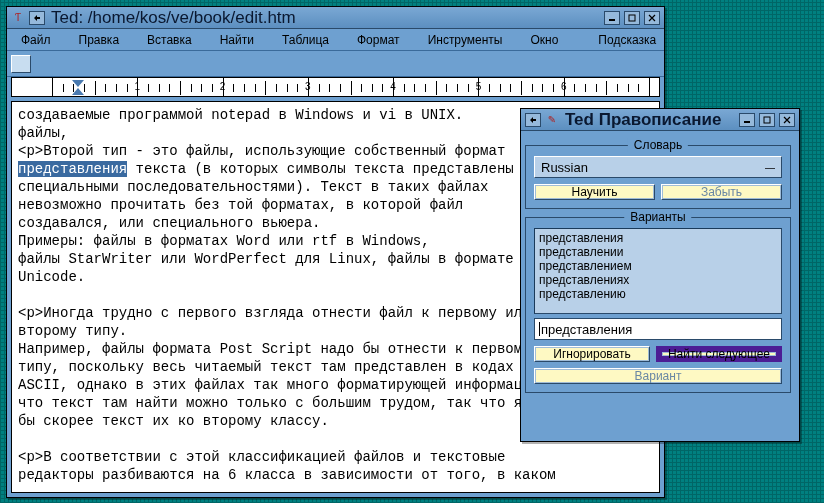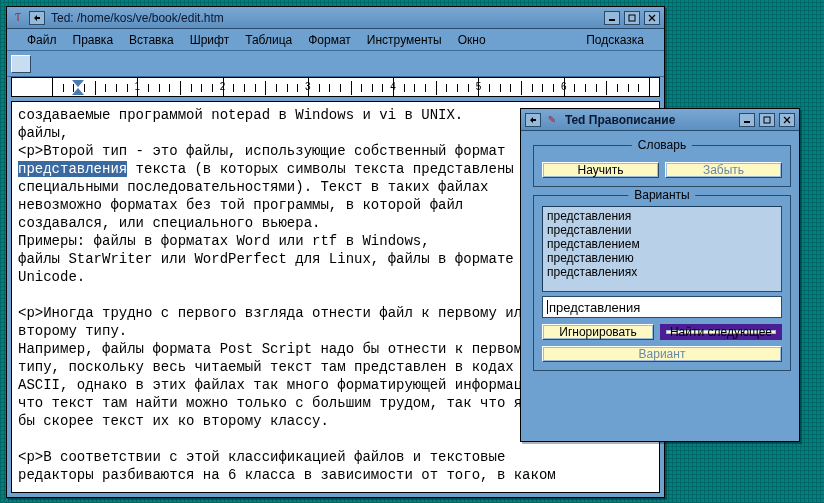--- a/index.html
+++ b/index.html
@@ -23,35 +23,35 @@
   .main-window { left: 6px; top: 6px; width: 659px; height: 492px; }
   .titlebar {
     height: 22px;
     background: linear-gradient(#7aa8d4,#5c8fc0);
     display: flex; align-items: center;
     gap: 4px; padding: 0 4px;
     border-bottom: 1px solid #2a4a6a;
     color: #0a1830;
   }
   .titlebar .tb-left { display:flex; align-items:center; gap:4px; }
-  .titlebar .title { flex: 1; font-size: 12px; padding-left: 2px; }
+  .titlebar .title { flex: 1; font-size: 17px; padding-left: 2px; }
   .tb-btn {
     width: 16px; height: 14px;
     background: #95b9db;
     border: 1px solid #2a4a6a;
     display:flex;align-items:center;justify-content:center;
     font-size: 10px; line-height: 1;
   }
   .tb-btn svg { width: 8px; height: 8px; }
   .app-icon { width:14px;height:14px;display:flex;align-items:center;justify-content:center;font-size:10px;color:#b02020; }
   .menubar {
     height: 22px;
     background: #6ea0d0;
-    display:flex; align-items:center; gap: 0;
-    padding: 0 12px;
+    display:flex; align-items:center; gap: 12px;
+    padding: 0 6px;
     border-bottom: 1px solid #3a6a9a;
     color: #000;
     font-size: 12px;
   }
   .menubar .menu-item { padding: 2px 8px; text-decoration: underline; text-decoration-color: transparent; }
   .menubar .spacer { flex:1; }
   .toolbar-strip {
     height: 26px;
     background: #6ea0d0;
     border-bottom: 1px solid #3a6a9a;
@@ -102,21 +102,21 @@
     color:#000;
     position:relative;
     border:1px solid #000;
   }
   .doc-area .hl {
     background:#3a6aa0;
     color:#fff;
   }
   
   .spell-window { left: 520px; top: 108px; width: 280px; height: 334px; }
-  .spell-body { padding: 6px 8px 10px 12px; }
+  .spell-body { padding: 6px 8px 10px 4px; }
   .group {
     border: 1px solid #2a4a6a;
     margin: 8px 0 6px 0;
     padding: 10px 8px 8px 8px;
     position: relative;
   }
   .group-title {
     position:absolute; top:-8px; left:50%; transform:translateX(-50%);
     background:#6ea0d0; padding:0 6px;
     font-size:12px;
@@ -191,21 +191,21 @@
     <span class="tb-btn">
         <svg viewBox="0 0 8 8">
           <path d="M1 1 L7 7 M7 1 L1 7" stroke="#000" stroke-width="1.2"></path>
         </svg>
       </span>
   </div>
   <div class="menubar">
     <span class="menu-item">Файл</span>
     <span class="menu-item">Правка</span>
     <span class="menu-item">Вставка</span>
-    <span class="menu-item">Шрифт</span>
+    <span class="menu-item">Найти</span>
     <span class="menu-item">Таблица</span>
     <span class="menu-item">Формат</span>
     <span class="menu-item">Инструменты</span>
     <span class="menu-item">Окно</span>
     <span class="spacer"></span>
     <span class="menu-item">Подсказка</span>
   </div>
   <div class="toolbar-strip">
     <div class="tool-btn"></div>
   </div>
@@ -277,21 +277,21 @@
         <div class="tick-minor" style="left: 626.339px;"></div>
         <div class="tick-major" style="left: 637px;"></div>
       </div>
   </div>
   <div class="doc-area" id="docarea">
       <div>создаваемые программой notepad в Windows и vi в UNIX.</div>
       <div>файлы,</div>
       <div>&lt;p&gt;Второй тип - это файлы, использующие собственный формат</div>
       <div><span class="hl">представления</span> текста (в которых символы текста представлены</div>
       <div>специальными последовательностями). Текст в таких файлах</div>
-      <div>невозможно форматах без той программы, в которой файл</div>
+      <div>невозможно прочитать без той форматах, в которой файл</div>
       <div>создавался, или специального вьюера.</div>
       <div>Примеры: файлы в форматах Word или rtf в Windows,</div>
       <div>файлы  StarWriter или WordPerfect для Linux, файлы в формате</div>
       <div>Unicode.</div>
       <div>&nbsp;</div>
       <div>&lt;p&gt;Иногда трудно с первого взгляда отнести файл к первому или</div>
       <div>второму типу.</div>
       <div>Например, файлы формата Post Script надо бы отнести к первому</div>
       <div>типу, поскольку весь читаемый текст там представлен в кодах</div>
       <div>ASCII, однако в  этих файлах так много форматирующей информации,</div>
@@ -326,33 +326,37 @@
       </span>
     <span class="tb-btn">
         <svg viewBox="0 0 8 8">
           <path d="M1 1 L7 7 M7 1 L1 7" stroke="#000" stroke-width="1.2"></path>
         </svg>
       </span>
   </div>
   <div class="spell-body">
     <div class="group">
       <div class="group-title">Словарь</div>
+      <div class="dropdown">
+        <span>Russian</span>
+        <span class="chev">—</span>
+      </div>
       <div class="btn-row">
         <div class="btn">Научить</div>
         <div class="btn disabled">Забыть</div>
       </div>
     </div>
     <div class="group">
       <div class="group-title">Варианты</div>
       <div class="list" id="varlist">
           <div class="opt">представления</div>
           <div class="opt">представлении</div>
           <div class="opt">представлением</div>
+          <div class="opt">представлениях</div>
           <div class="opt">представлению</div>
-          <div class="opt">представлениях</div>
         </div>
       <div class="textfield">
         <span class="cursor"></span>
           <span>представления</span>
       </div>
       <div class="btn-row">
         <div class="btn">Игнорировать</div>
         <div class="btn default-btn">Найти следующее</div>
       </div>
       <div class="btn-row">

